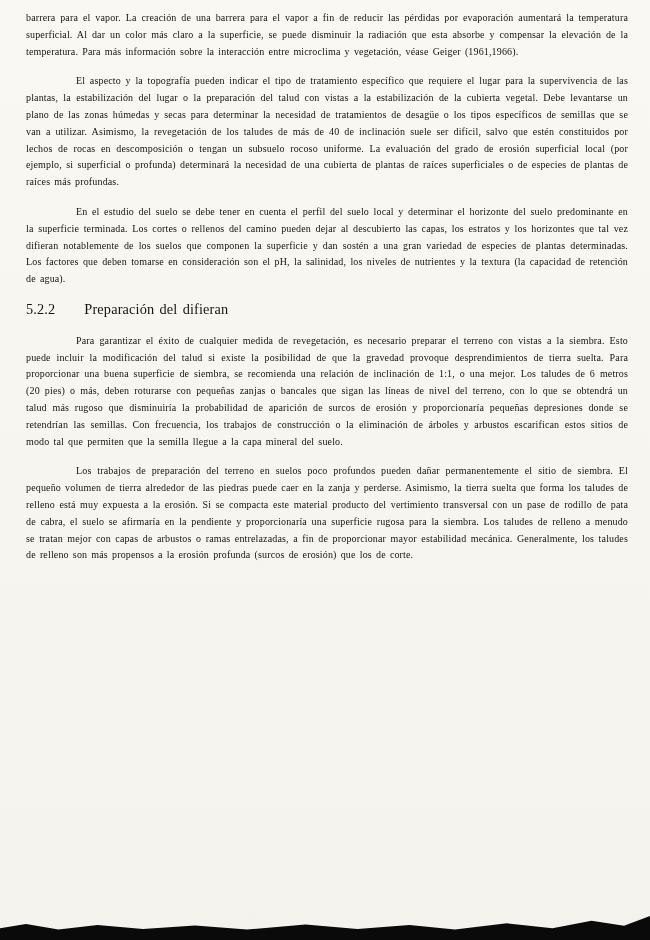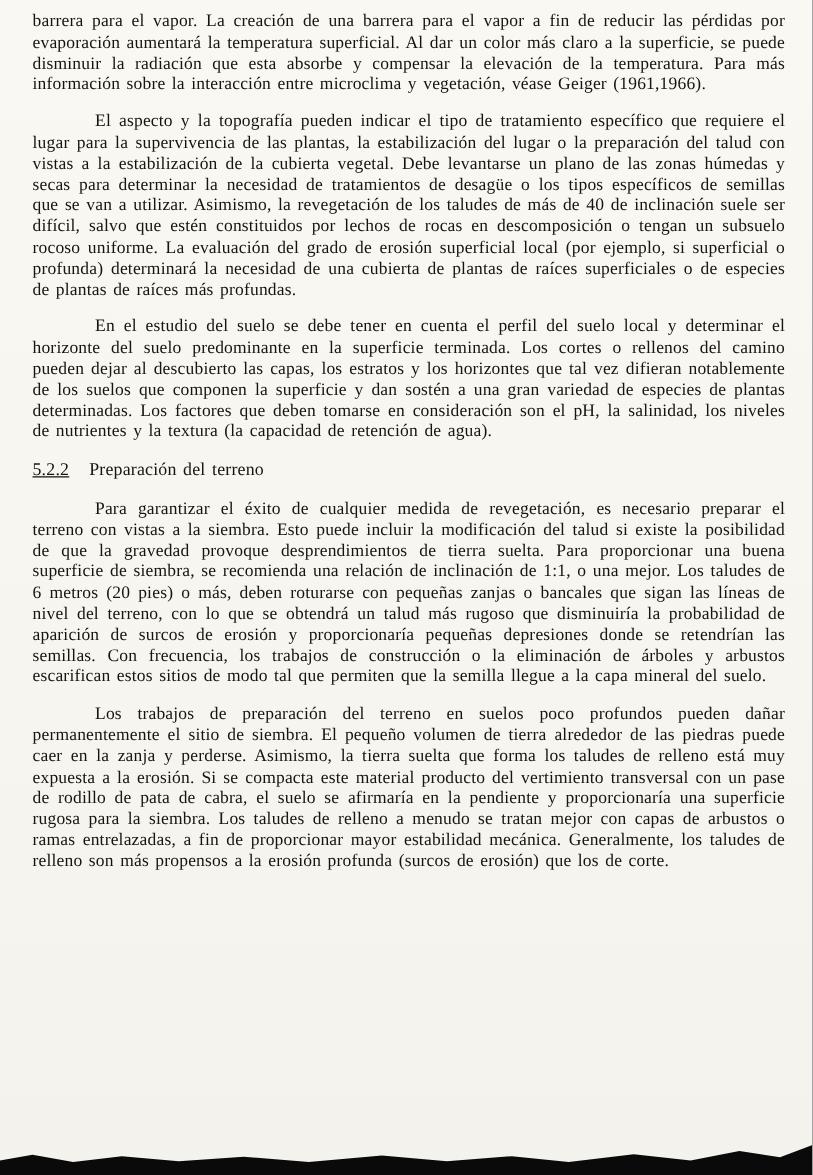--- a/index.html
+++ b/index.html
@@ -13,21 +13,21 @@
     height: 940px;
     margin: 0 auto;
     box-sizing: border-box;
     background: linear-gradient(180deg, #f9f8f3 0%, #f6f5ef 60%, #f3f2ec 100%);
     padding: 10px 22px 0 26px;
     overflow: hidden;
     font-family: "Liberation Serif", "DejaVu Serif", serif;
     color: #17130d;
   }
   .para {
-    font-size: 14px;
+    font-size: 10px;
     line-height: 16.8px;
     text-align: justify;
     letter-spacing: 0.15px;
     word-spacing: 1.5px;
     margin: 0 0 13px 0;
     text-indent: 50px;
   }
   .para.first {
     text-indent: 0;
   }
@@ -36,22 +36,21 @@
   }
   .heading {
     font-size: 14.3px;
     line-height: 16.8px;
     letter-spacing: 0.15px;
     word-spacing: 1.5px;
     margin: 3px 0 15px 0;
   }
   .heading .heading-number {
     display: inline-block;
-    margin-right: 16px;
-    text-decoration: underline;
+    margin-right: 29px;
   }
   .scan-artifact {
     position: absolute;
     left: 0;
     right: 0;
     bottom: 0;
     height: 26px;
     background: #0a0a0a;
     clip-path: polygon(
       0% 55%, 4% 38%, 9% 60%, 15% 42%, 22% 58%, 30% 44%,
@@ -65,21 +64,21 @@
 
 <div class="page">
 
   <p class="para first">barrera para el vapor.  La creación de una barrera para el vapor a fin de reducir las pérdidas por evaporación aumentará la temperatura superficial. Al dar un color más claro a la superficie, se puede disminuir la radiación que esta absorbe y compensar la elevación de la temperatura.  Para más información sobre la interacción entre microclima y vegetación, véase Geiger (1961,1966).</p>
 
   <p class="para">El aspecto y la topografía pueden indicar el tipo de tratamiento específico que requiere el lugar para la supervivencia de las plantas, la estabilización del lugar o la preparación del talud con vistas a la estabilización de la cubierta vegetal.  Debe levantarse un plano de las zonas húmedas y secas para determinar la necesidad de tratamientos de desagüe o los tipos específicos de semillas que se van a utilizar.  Asimismo, la revegetación de los taludes de más de 40  de inclinación suele ser difícil, salvo que estén constituidos por lechos de rocas en descomposición o tengan un subsuelo rocoso uniforme.  La evaluación del grado de erosión superficial local (por ejemplo, si superficial o profunda) determinará la necesidad de una cubierta de plantas de raíces superficiales o de especies de plantas de raíces más profundas.</p>
 
   <p class="para"><span>En el estudio del </span><span class="underline">suelo</span><span> se debe tener en cuenta el perfil del suelo local y determinar el horizonte del suelo predominante en la superficie terminada.  Los cortes o rellenos del camino pueden dejar al descubierto las capas, los estratos y los horizontes que tal vez difieran notablemente de los suelos que componen la superficie y dan sostén a una gran variedad de especies de plantas determinadas.  Los factores que deben tomarse en consideración son el pH, la salinidad, los niveles de nutrientes y la textura (la capacidad de retención de agua).</span></p>
 
   <p class="heading">
-    <span class="heading-number">5.2.2</span><span class="underline">Preparación del terreno</span>
+    <span class="heading-number">5.2.2</span><span class="underline">Preparación del difieran</span>
   </p>
 
   <p class="para">Para garantizar el éxito de cualquier medida de revegetación, es necesario preparar el terreno con vistas a la siembra.  Esto puede incluir la modificación del talud si existe la posibilidad de que la gravedad provoque desprendimientos de tierra suelta.  Para proporcionar una buena superficie de siembra, se recomienda una relación de inclinación de 1:1, o una mejor.  Los taludes de 6 metros (20 pies) o más, deben roturarse con pequeñas zanjas o bancales que sigan las líneas de nivel del terreno, con lo que se obtendrá un talud más rugoso que disminuiría la probabilidad de aparición de surcos de erosión y proporcionaría pequeñas depresiones donde se retendrían las semillas.  Con frecuencia, los trabajos de construcción o la eliminación de árboles y arbustos escarifican estos sitios de modo tal que permiten que la semilla llegue a la capa mineral del suelo.</p>
 
   <p class="para">Los trabajos de preparación del terreno en suelos poco profundos pueden dañar permanentemente el sitio de siembra.  El pequeño volumen de tierra alrededor de las piedras puede caer en la zanja y perderse.  Asimismo, la tierra suelta que forma los taludes de relleno está muy expuesta a la erosión.  Si se compacta este material producto del vertimiento transversal con un pase de rodillo de pata de cabra, el suelo se afirmaría en la pendiente y proporcionaría una superficie rugosa para la siembra.  Los taludes de relleno a menudo se tratan mejor con capas de arbustos o ramas entrelazadas, a fin de proporcionar mayor estabilidad mecánica. Generalmente, los taludes de relleno son más propensos a la erosión profunda (surcos de erosión) que los de corte.</p>
 
   <div class="scan-artifact"></div>
 
 </div>
 

